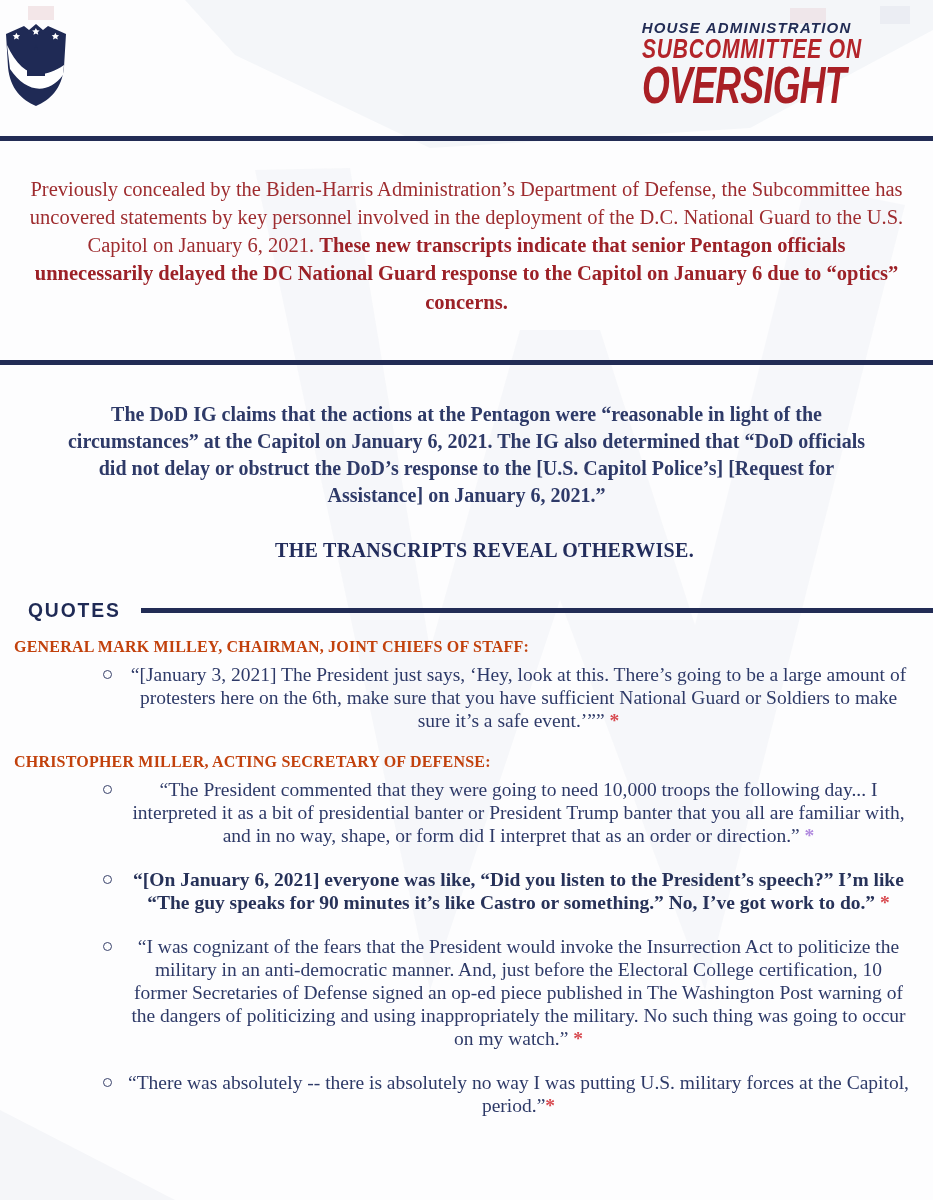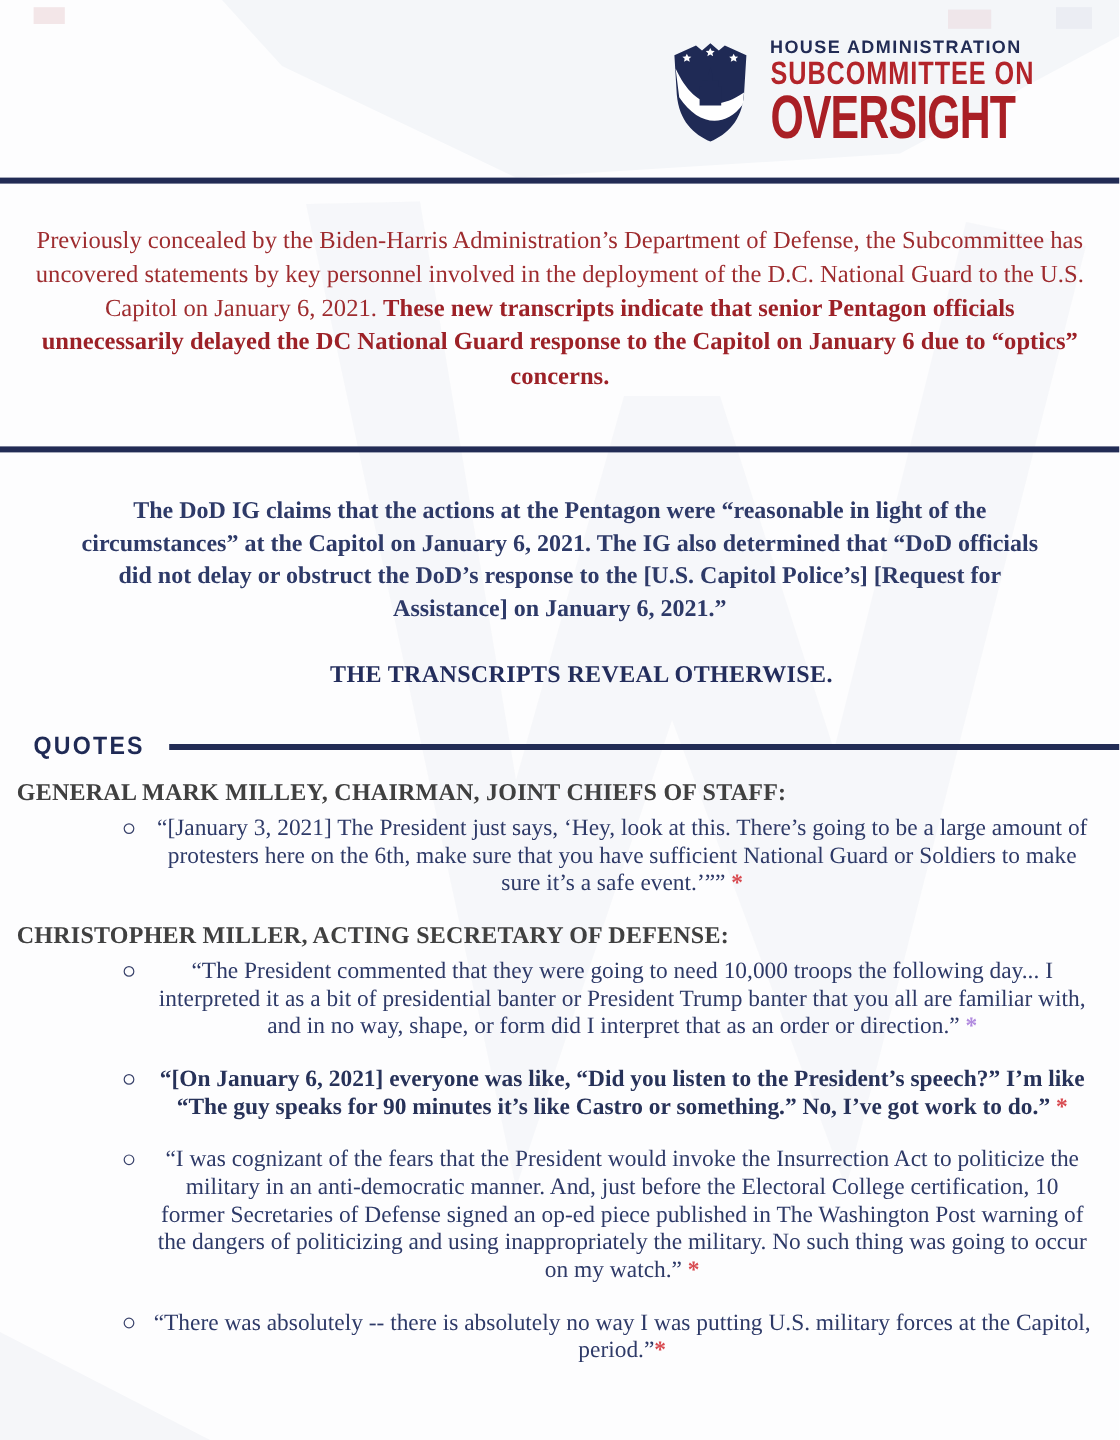--- a/index.html
+++ b/index.html
@@ -8,21 +8,21 @@
     width:933px;height:1200px;
     margin:0 auto;
     background:#fdfdfe;
     overflow:hidden;
     font-family:"Liberation Serif", serif;
   }
   .watermark{position:absolute;inset:0;pointer-events:none;}
   .content{position:relative;z-index:2;}
 
   
-  .logo{display:flex;justify-content:flex-end;align-items:center;gap:14px;padding-top:32px;}
+  .logo{display:flex;justify-content:space-between;align-items:center;gap:14px;padding-top:20px;font-style:italic;}
   .logo-shield{width:72px;height:88px;flex:0 0 auto;}
   .logo-text{display:flex;flex-direction:column;align-items:flex-start;font-family:"Liberation Sans",sans-serif;}
   .logo-line1{color:#222c55;font-weight:bold;font-size:15px;letter-spacing:1.2px;line-height:1;}
   .logo-line2{color:#b3242a;font-weight:bold;font-size:27px;letter-spacing:1px;line-height:1.05;
               transform:scaleX(.78);transform-origin:left center;white-space:nowrap;}
   .logo-line3{color:#a91f25;font-weight:bold;font-size:51px;letter-spacing:-1px;line-height:.92;
               transform:scaleX(.70);transform-origin:left center;white-space:nowrap;}
 
   
   .rule{height:5px;background:#222c55;width:100%;}
@@ -48,21 +48,21 @@
   }
 
   
   .quotes-header{display:flex;align-items:center;gap:12px;margin:36px 0 4px;padding-left:28px;}
   .quotes-label{font-family:"Liberation Sans",sans-serif;font-weight:bold;font-size:21px;
                 color:#1f2a55;letter-spacing:2px;transform:scaleX(.92);transform-origin:left center;}
   .quotes-rule{flex:1;height:5px;background:#222c55;}
 
   
   .section-heading{
-    color:#404040;font-size:20px;font-weight:600;letter-spacing:.2px;
+    color:#c2410c;font-size:16px;font-weight:600;letter-spacing:.2px;
     margin:16px 20px 2px 14px;line-height:1.1;
   }
   ul.bullets{list-style:none;margin:0 22px 0 96px;padding:0;text-align:center;}
   ul.bullets li{
     position:relative;padding-left:30px;margin:15px 0 21px;
     color:#2e3a68;font-size:19.5px;line-height:1.18;
   }
   ul.bullets li:first-child{margin-top:7px;}
   ul.bullets li::before{
     content:"";position:absolute;left:7px;top:7px;

